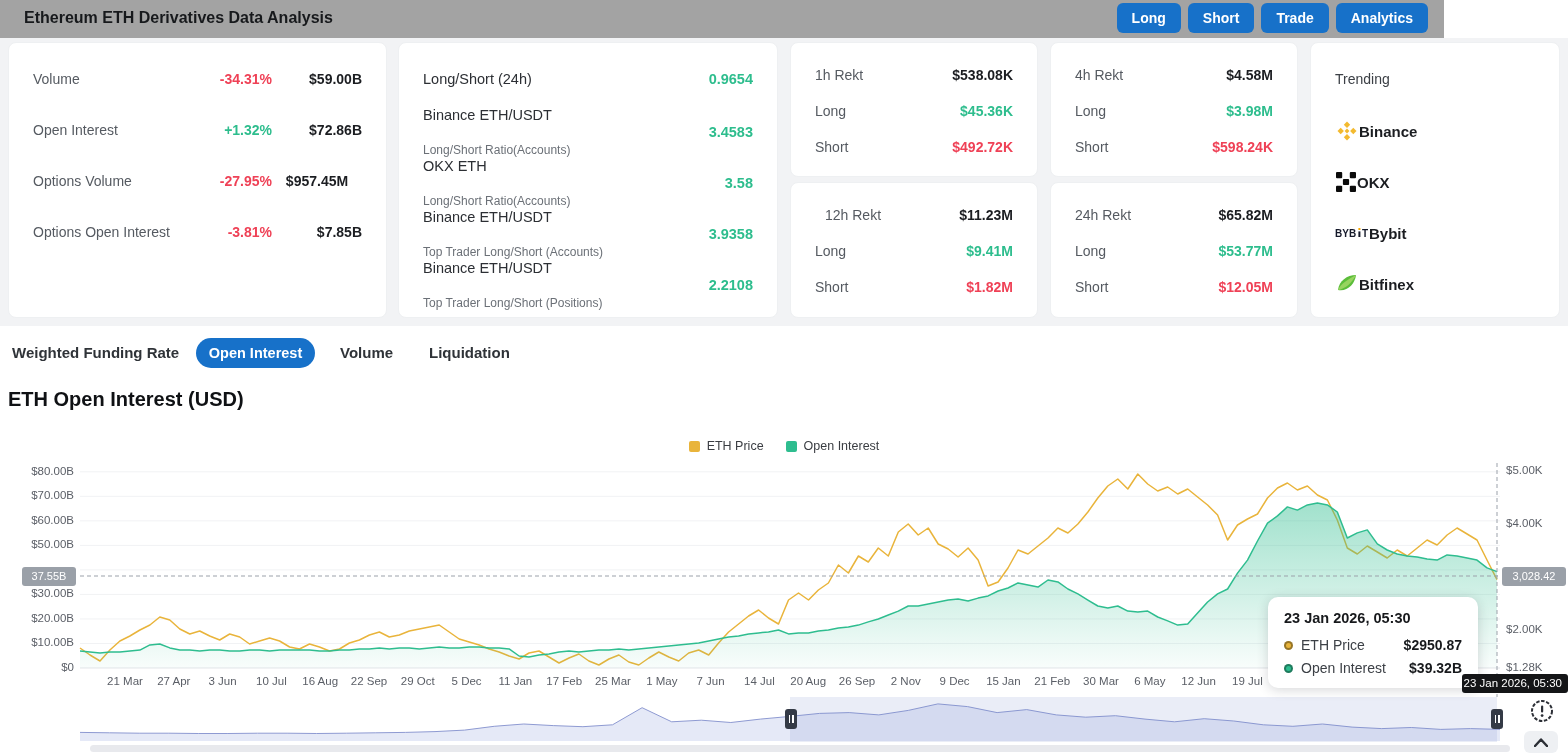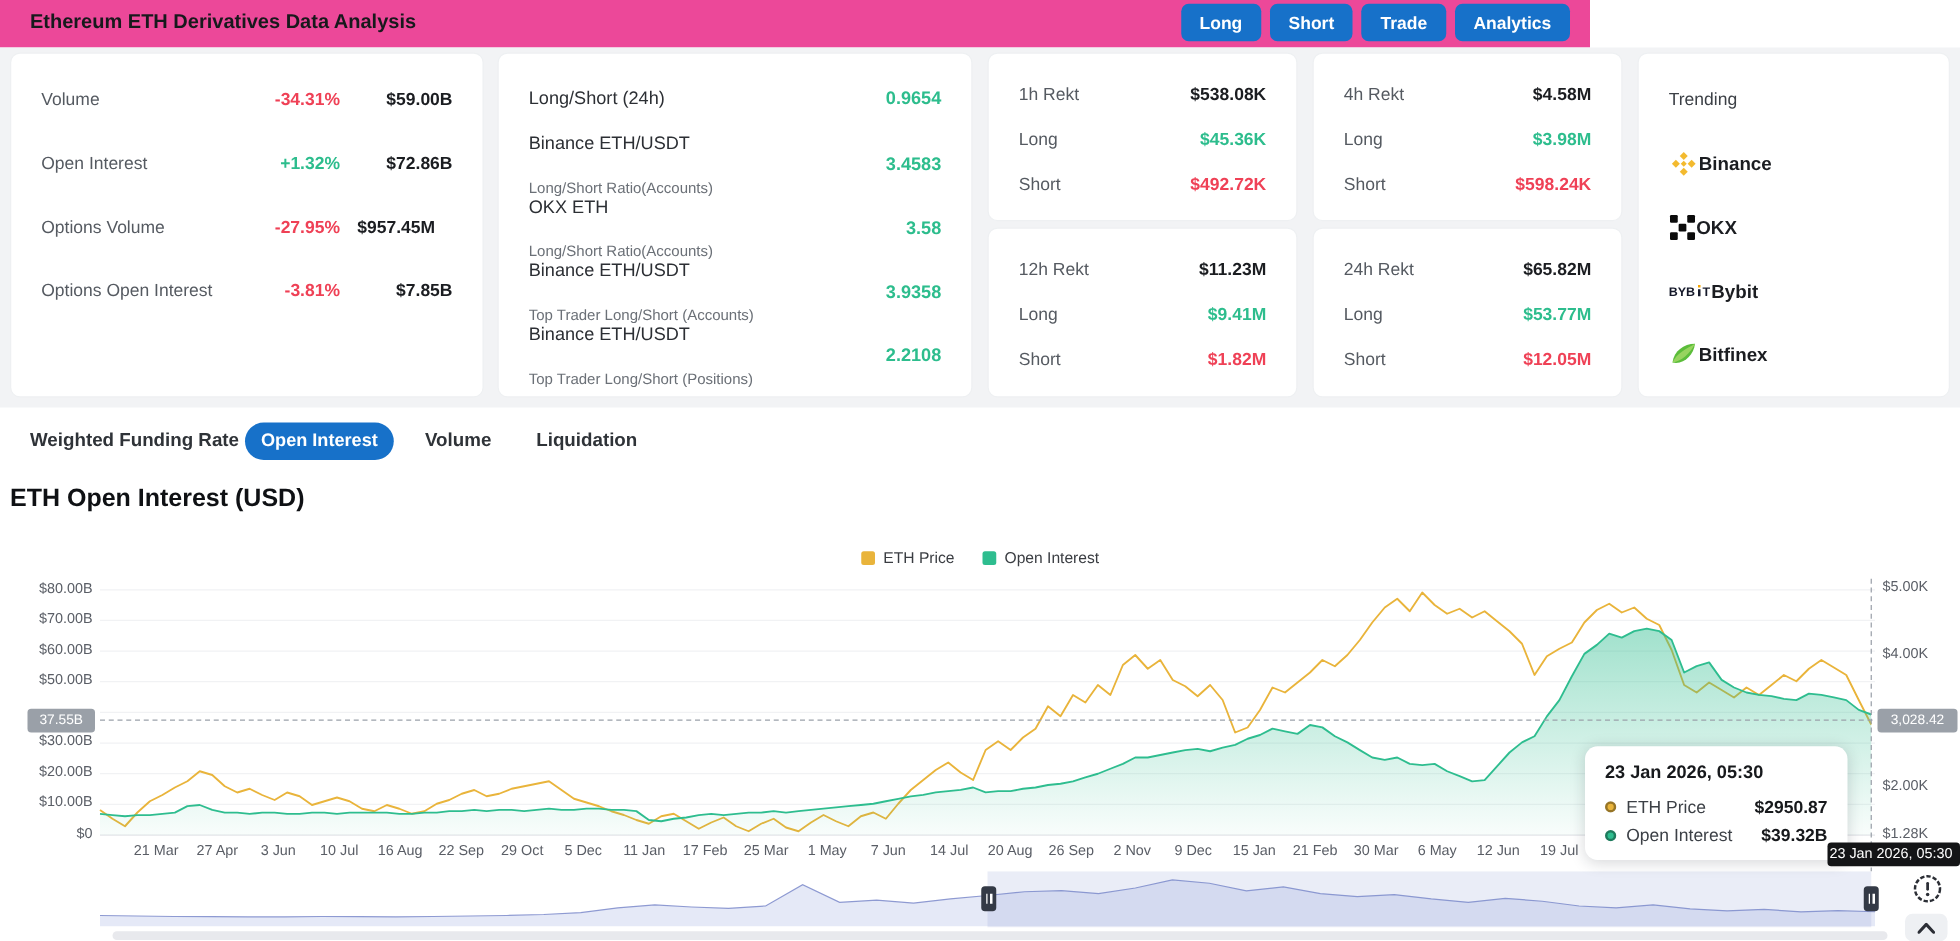--- a/index.html
+++ b/index.html
@@ -1,20 +1,20 @@
 <!DOCTYPE html>
 <html><head>
 <meta charset="utf-8">
 <style>
   * { box-sizing: border-box; margin: 0; padding: 0; }
   html,body { width:1568px; height:753px; overflow:hidden; background:#fff;
     font-family:"Liberation Sans", sans-serif; color:#17191c; position:relative; }
 
   
-  #header { position:absolute; left:0; top:0; width:1272px; height:38px; background:#ec4899; }
+  #header { position:absolute; left:0; top:0; width:1444px; height:38px; background:#a3a3a3; }
   #page-title { position:absolute; left:24px; top:9px; font-size:16px; font-weight:700; color:#17191c; }
   #header-buttons { position:absolute; right:16px; top:3px; display:flex; gap:7px; }
   .hbtn { height:30px; padding:0 15px; background:#1771c9; color:#fff; border:none; border-radius:6px;
     font-size:14px; font-weight:700; line-height:30px; cursor:pointer; font-family:inherit; }
 
   
   #cards-band { position:absolute; left:0; top:38px; width:1568px; height:288px; background:#f2f3f5; }
   .card { position:absolute; background:#fff; border-radius:8px; border:1px solid #eef0f2; }
   .crow { position:absolute; left:24px; right:24px; display:flex; align-items:center; }
   .lbl { color:#555a61; font-size:14px; }
@@ -163,21 +163,21 @@
         <span class="lbl" style="flex: 1 1 0%;">Long</span>
         <span class="val up">$3.98M</span>
       </div>
       <div class="crow" style="top: 95px; height: 18px;">
         <span class="lbl" style="flex: 1 1 0%;">Short</span>
         <span class="val down">$598.24K</span>
       </div>
     </div>
   <div class="card" id="rekt-2" style="left:790px;top:144px;width:248px;height:136px;">
       <div class="crow" style="top: 23px; height: 18px;">
-        <span class="lbl" style="flex: 1 1 0%;">12h Rekt</span>
+        <span class="lbl" style="flex: 1 1 0%; margin-left: 10px;">12h Rekt</span>
         <span class="val">$11.23M</span>
       </div>
       <div class="crow" style="top: 59px; height: 18px;">
         <span class="lbl" style="flex: 1 1 0%;">Long</span>
         <span class="val up">$9.41M</span>
       </div>
       <div class="crow" style="top: 95px; height: 18px;">
         <span class="lbl" style="flex: 1 1 0%;">Short</span>
         <span class="val down">$1.82M</span>
       </div>
@@ -244,21 +244,21 @@
           <svg width="24" height="24" viewBox="0 0 24 24">
             <path d="M3 18 C4 9 12 3 21 3 C20 12 12 20 3 18 Z" fill="#5bbd3a"></path>
             <path d="M3 18 C10 17 17 11 21 3 C14 7 6 11 3 18 Z" fill="#97d45f"></path>
           </svg>
         </span>
         <span class="exname">Bitfinex</span>
       </div>
     </div>
 </div>
 
-<div class="tab" style="left:24px;">Weighted Funding Rate</div>
+<div class="tab" style="left:12px;">Weighted Funding Rate</div>
 <div id="tab-pill">Open Interest</div>
 <div class="tab" style="left:340px;">Volume</div>
 <div class="tab" style="left:429px;">Liquidation</div>
 
 <h2 id="section-title">ETH Open Interest (USD)</h2>
 
 <div id="legend">
     <div class="leg-item">
       <span class="leg-swatch" style="background: rgb(233, 180, 59);"></span>
       <span>ETH Price</span>

